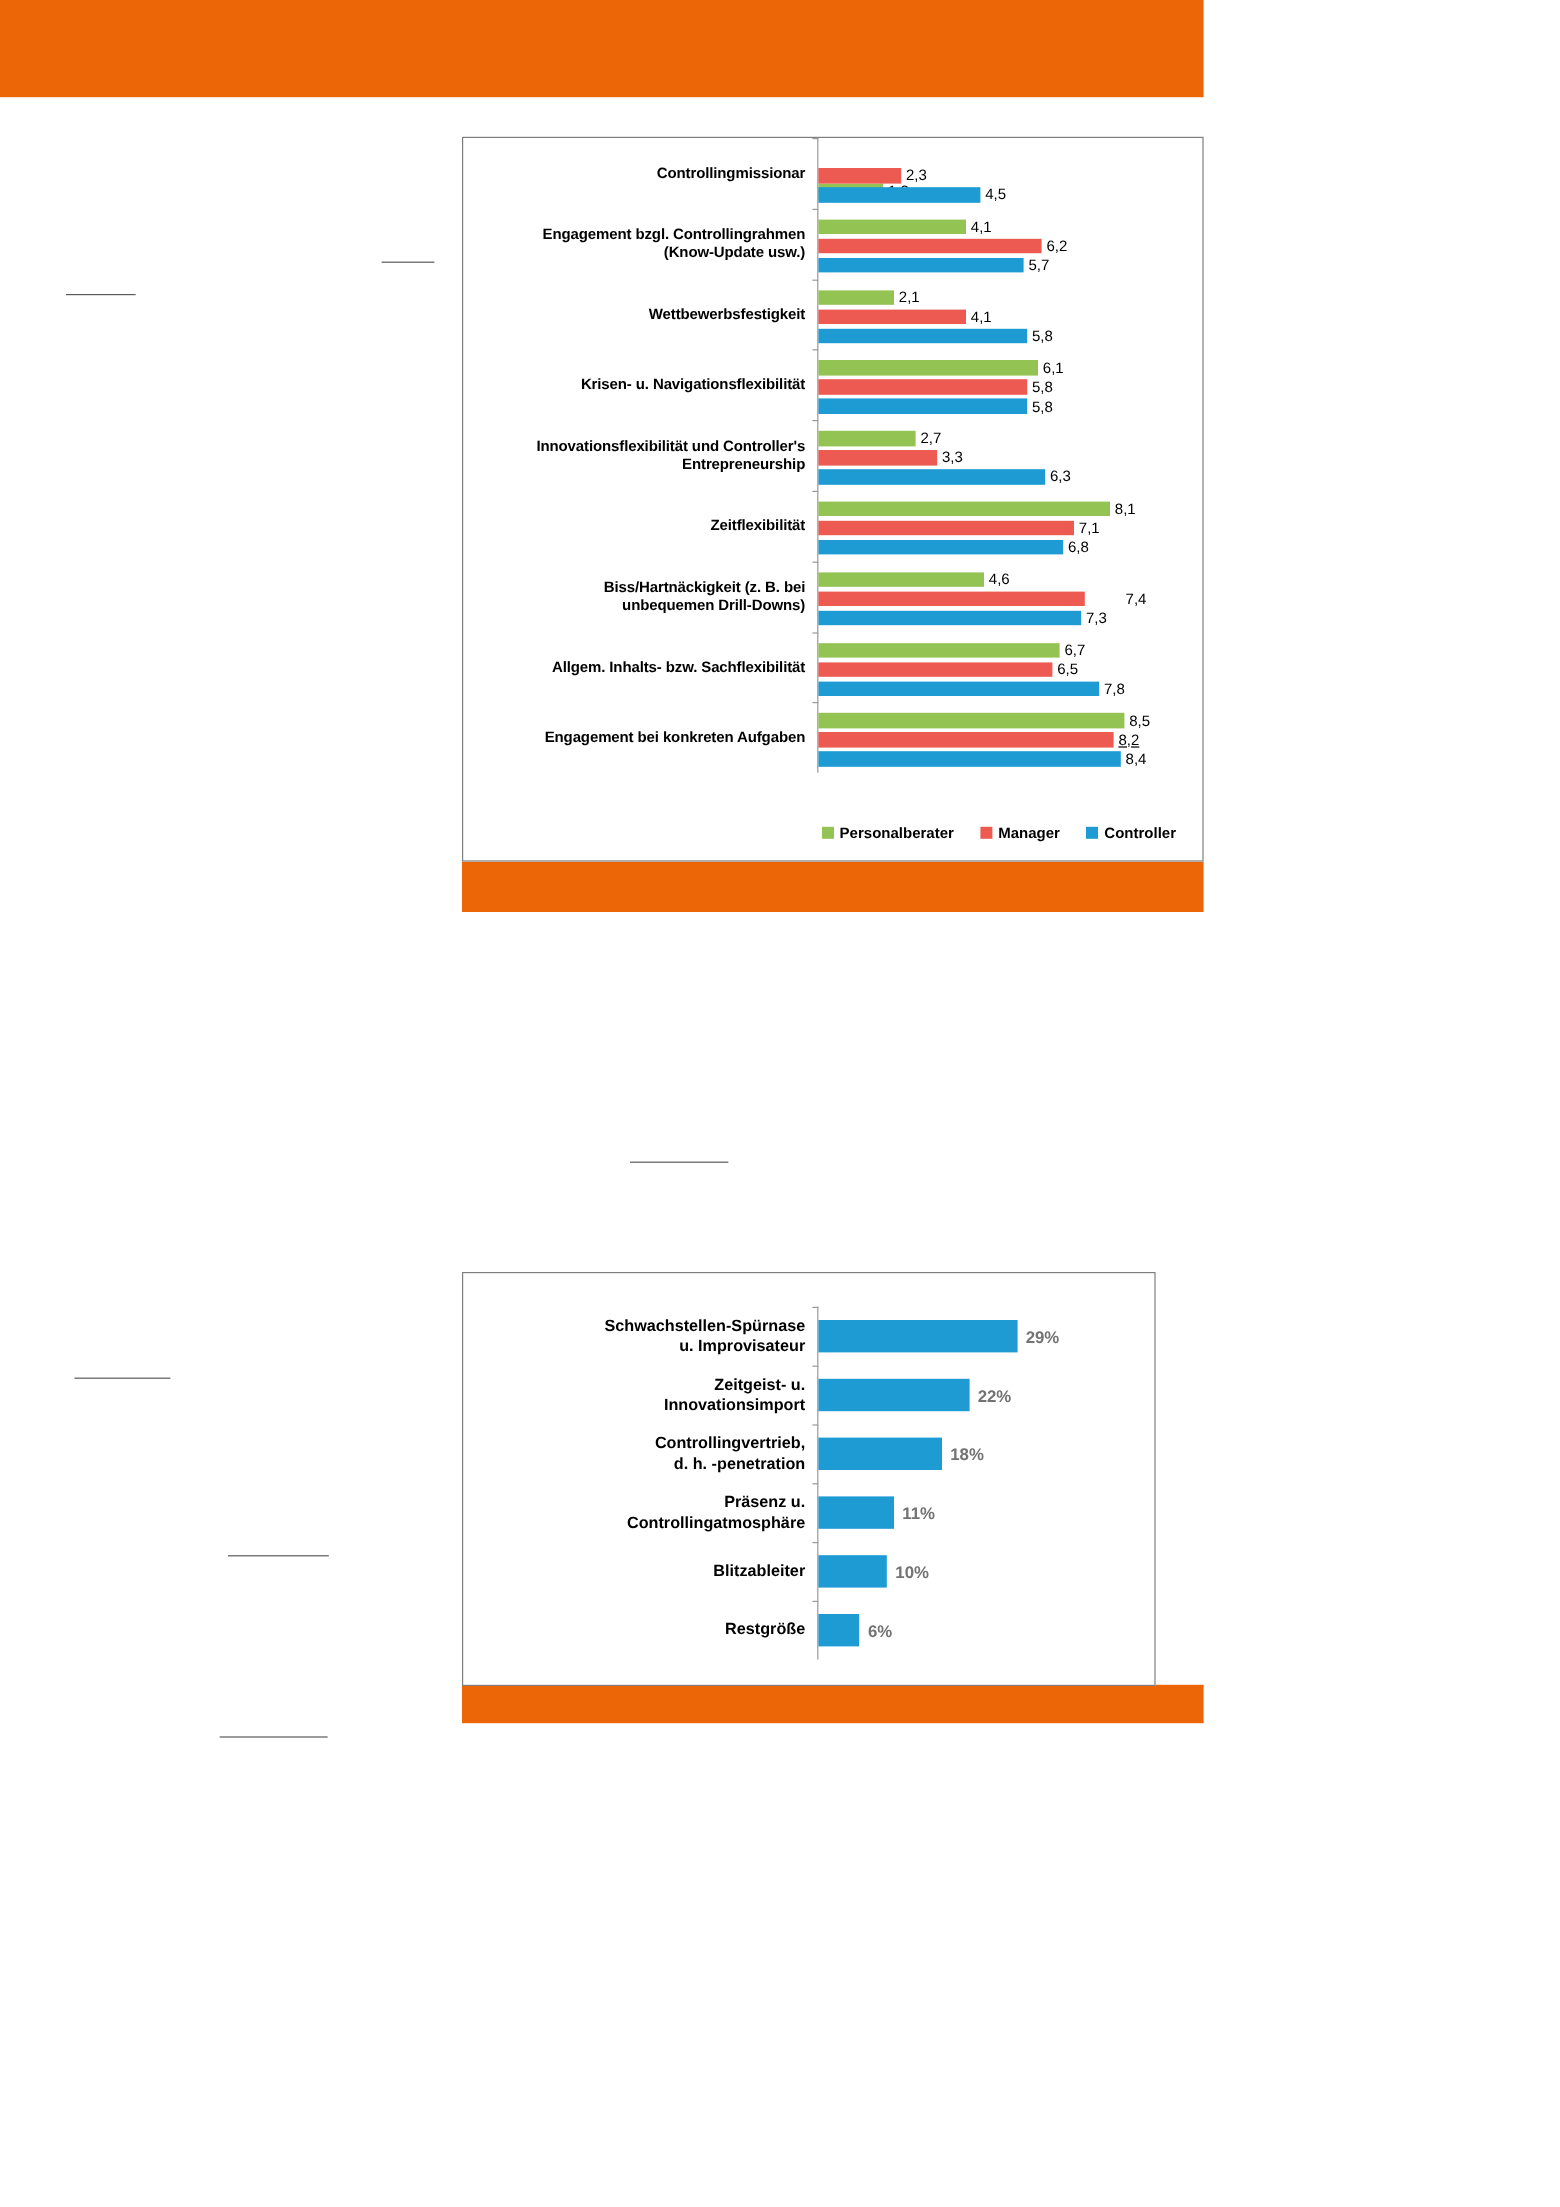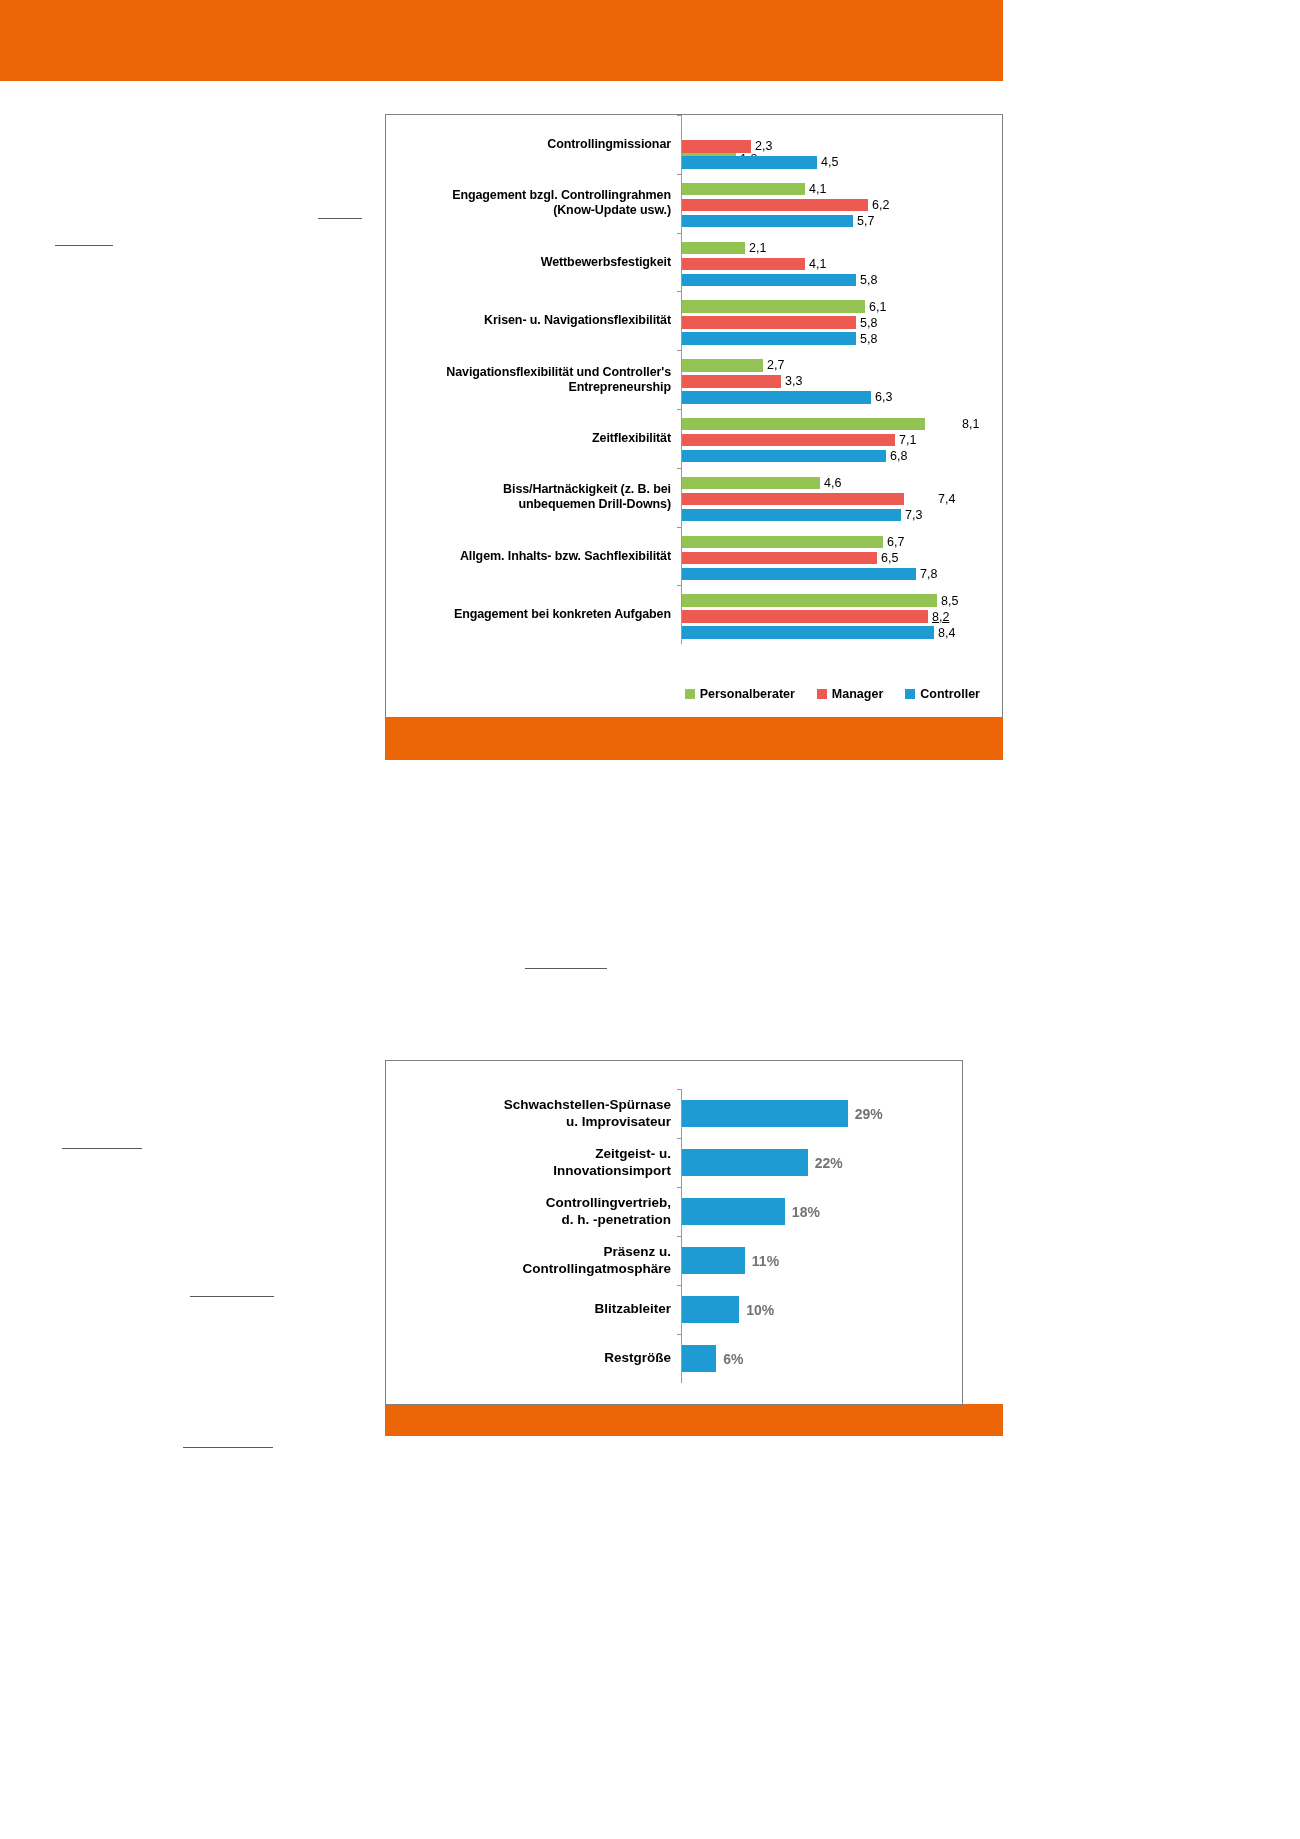--- a/index.html
+++ b/index.html
@@ -231,21 +231,21 @@
             <span class="val">5,8</span>
           </div>
           <div class="barline" style="top: 41px;">
             <div class="bar series-2" style="width: 174px; background: rgb(31, 155, 212);"></div>
             <span class="val">5,8</span>
           </div>
         </div>
       </div>
       <div class="c1-row">
         <div class="c1-label">
-          <div>Navigationsflexibilität und Controller's</div>
+          <div>Innovationsflexibilität und Controller's</div>
           <div>Entrepreneurship</div>
         </div>
         <div class="c1-bars">
           <div class="barline" style="top: 9px;">
             <div class="bar series-0" style="width: 81px; background: rgb(146, 195, 83);"></div>
             <span class="val">2,7</span>
           </div>
           <div class="barline" style="top: 25px;">
             <div class="bar series-1" style="width: 99px; background: rgb(236, 90, 81);"></div>
             <span class="val">3,3</span>
@@ -254,21 +254,21 @@
             <div class="bar series-2" style="width: 189px; background: rgb(31, 155, 212);"></div>
             <span class="val">6,3</span>
           </div>
         </div>
       </div>
       <div class="c1-row">
         <div class="c1-label">
           <div>Zeitflexibilität</div>
         </div>
         <div class="c1-bars">
-          <div class="barline" style="top: 9px; gap: 33px;">
+          <div class="barline" style="top: 9px;">
             <div class="bar series-0" style="width: 243px; background: rgb(146, 195, 83);"></div>
             <span class="val">8,1</span>
           </div>
           <div class="barline" style="top: 25px;">
             <div class="bar series-1" style="width: 213px; background: rgb(236, 90, 81);"></div>
             <span class="val">7,1</span>
           </div>
           <div class="barline" style="top: 41px;">
             <div class="bar series-2" style="width: 204px; background: rgb(31, 155, 212);"></div>
             <span class="val">6,8</span>

